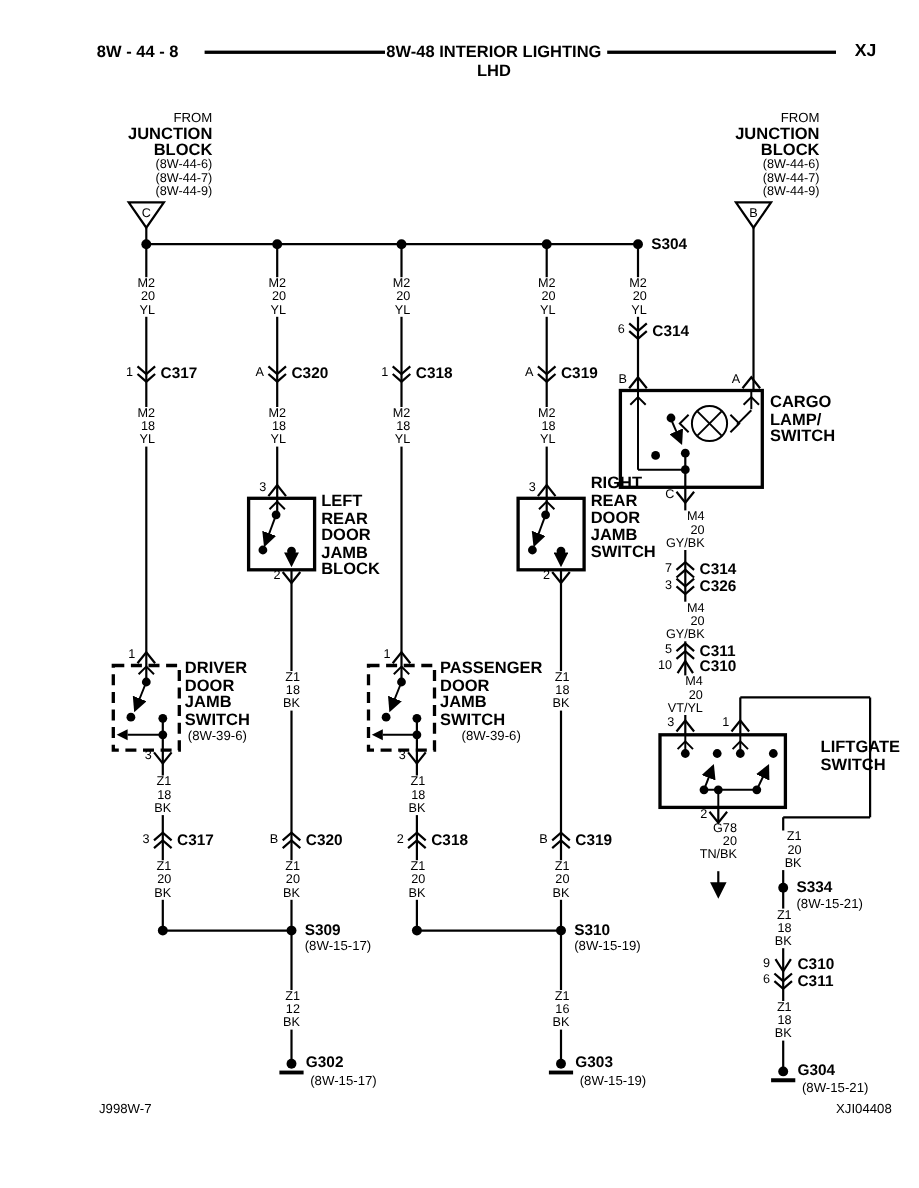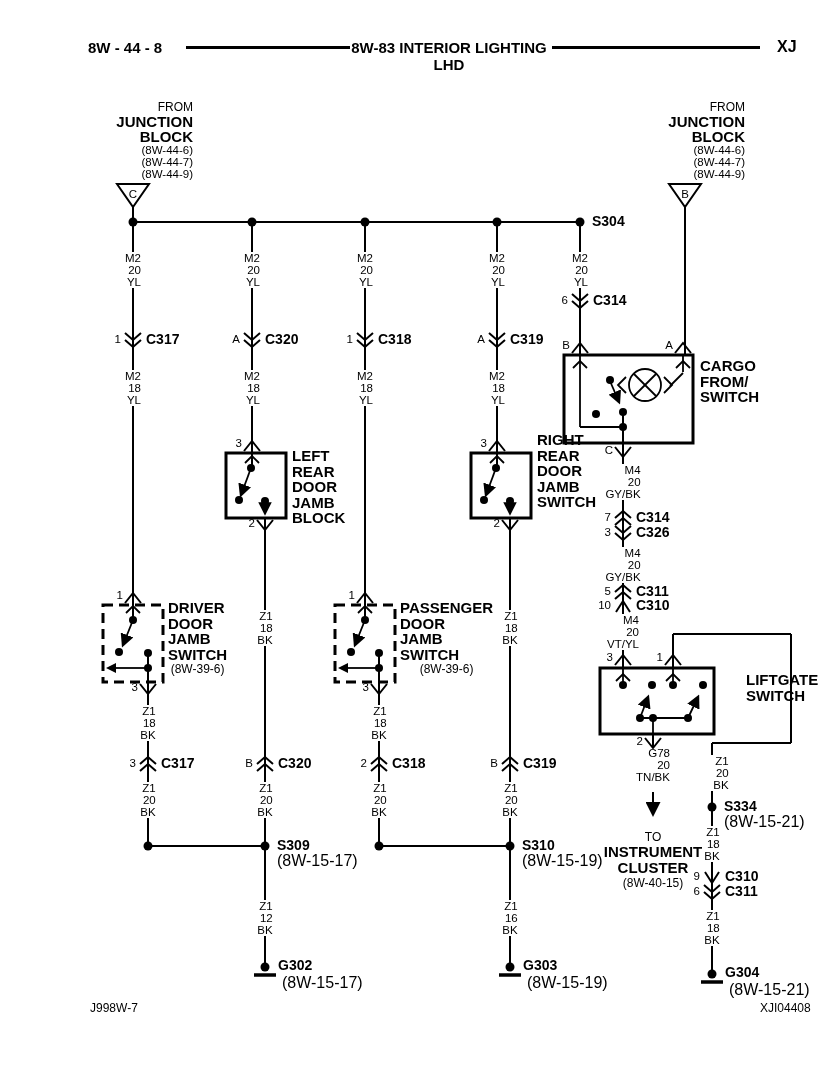--- a/index.html
+++ b/index.html
@@ -10,21 +10,21 @@
   #wires { position:absolute; left:0; top:0; z-index:1; }
   #labels { position:absolute; left:0; top:0; width:835px; height:1080px; z-index:2; }
 
   .lbl { position:absolute; font-size:11.5px; line-height:12px; white-space:pre-line; }
   .cx  { transform:translateX(-50%); text-align:right; }
   .rx  { text-align:right; width:34px; }
   .wire-label { background:#ffffff; padding:0 3px; font-weight:bold; font-weight:normal; }
   .pin-num   { position:absolute; font-size:11.5px; line-height:12px; }
   .conn-name { position:absolute; font-weight:bold; font-size:14px; line-height:15px; }
   .splice-name, .ground-name { position:absolute; font-weight:bold; font-size:14px; line-height:15px; }
-  .ref { position:absolute; font-size:16px; line-height:13px; }
+  .ref { position:absolute; font-size:12px; line-height:13px; }
   .comp-label { position:absolute; font-weight:bold; font-size:15px; line-height:15.5px; white-space:pre-line; }
   .comp-ref { font-weight:normal; font-size:12px; line-height:14px;text-align:center; }
   .jblock { position:absolute; width:120px; }
   .jb-from { font-size:12px; line-height:13px; }
   .jb-name { font-weight:bold; font-size:15px; line-height:15px; }
   .jb-ref  { font-size:11.5px; line-height:12px; }
   .term { position:absolute; font-size:11.5px; width:20px; margin-left:-10px; text-align:center; }
   .dest { position:absolute; transform:translateX(-50%); text-align:center; }
   .dest-to  { font-size:12px; line-height:14px; }
   .dest-name{ font-weight:bold; font-size:15px; line-height:16px; }
@@ -38,21 +38,21 @@
 </style>
 </head>
 <body>
 
 <div id="page">
 
   <div>
     <div class="hdr-text" style="left:48px; top:39px;">8W - 44 - 8</div>
     <div class="hdr-rule" style="left:146px; top:46px; width:164px;"></div>
     <div class="hdr-center" style="left:409px; top:39px;">
-      <div>8W-83 INTERIOR LIGHTING</div>
+      <div>8W-48 INTERIOR LIGHTING</div>
       <div>LHD</div>
     </div>
     <div class="hdr-rule" style="left:512px; top:46px; width:208px;"></div>
     <div class="hdr-text" style="left:737px; top:38px; font-size:16px;">XJ</div>
   </div>
 
   <svg id="wires" width="835" height="1080" viewBox="0 0 835 1080">
     <defs>
       <marker id="ah" viewBox="0 0 10 10" refX="8" refY="5" markerWidth="7.5" markerHeight="7.5" orient="auto-start-reverse">
         <path d="M0 0 L10 5 L0 10 z" fill="#000"></path>
@@ -463,29 +463,23 @@
 REAR
 DOOR
 JAMB
 BLOCK</div>
       <div class="comp-label" style="position: absolute; left: 497px; top: 432px;">RIGHT
 REAR
 DOOR
 JAMB
 SWITCH</div>
       <div class="comp-label" style="position: absolute; left: 660px; top: 358px;">CARGO
-FROM/
+LAMP/
 SWITCH</div>
       <div class="comp-label" style="position: absolute; left: 706px; top: 672px;">LIFTGATE
 SWITCH</div>
-      <div class="dest" style="position: absolute; left: 613px; top: 830px;">
-        <div class="dest-to">TO</div>
-        <div class="dest-name">INSTRUMENT</div>
-        <div class="dest-name">CLUSTER</div>
-        <div class="dest-ref">(8W-40-15)</div>
-      </div>
     </div>
 
   <div>
     <div class="ftr-text" style="left:50px; top:1001px;">J998W-7</div>
     <div class="ftr-text" style="left:720px; top:1001px;">XJI04408</div>
   </div>
 </div>
 
 </body></html>

